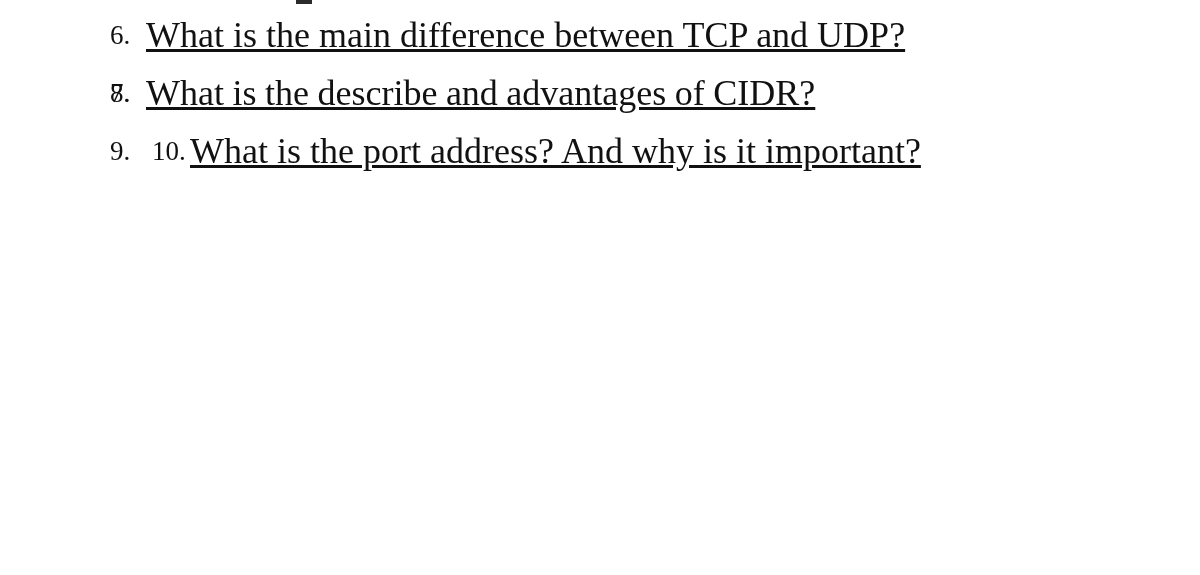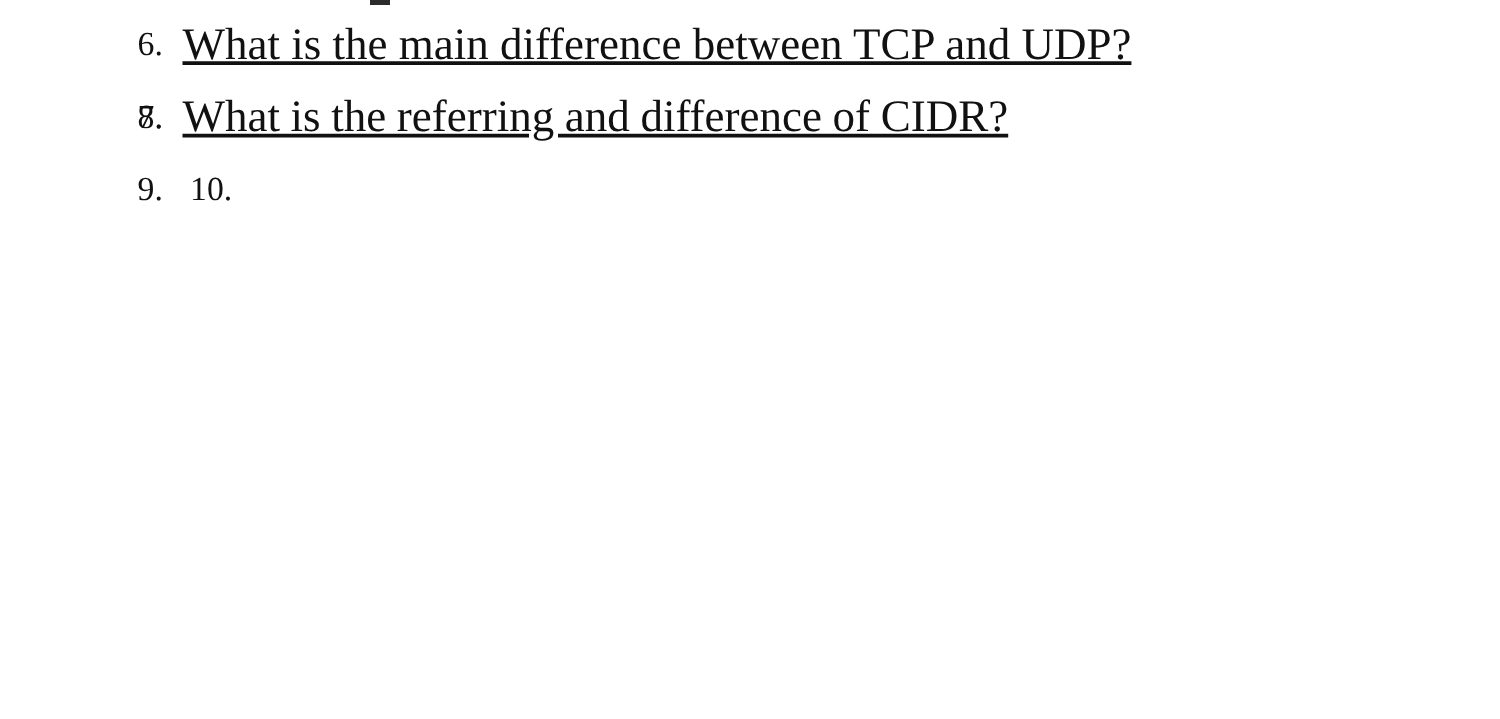--- a/index.html
+++ b/index.html
@@ -91,24 +91,25 @@
     <span class="q-marker">6.</span>
     <span class="q-text">What is the main difference between TCP and UDP?</span>
   </div>
 
   <div class="q-item q7 tight">
     <span class="q-marker">7.</span>
   </div>
 
   <div class="q-item q8 no-justify tight">
     <span class="q-marker">8.</span>
-    <span class="q-text">What is the referring and  difference of CIDR?</span>
+    <span class="q-text">What is the describe and  advantages of CIDR?</span>
   </div>
 
   <div class="q-item q9">
     <span class="q-marker">9.</span>
   </div>
 
   <div class="q-item q10 wide-marker">
     <span class="q-marker">10.</span>
+    <span class="q-text">What is the port address? And why is it important?</span>
   </div>
 
 </div>
 
 </body></html>

